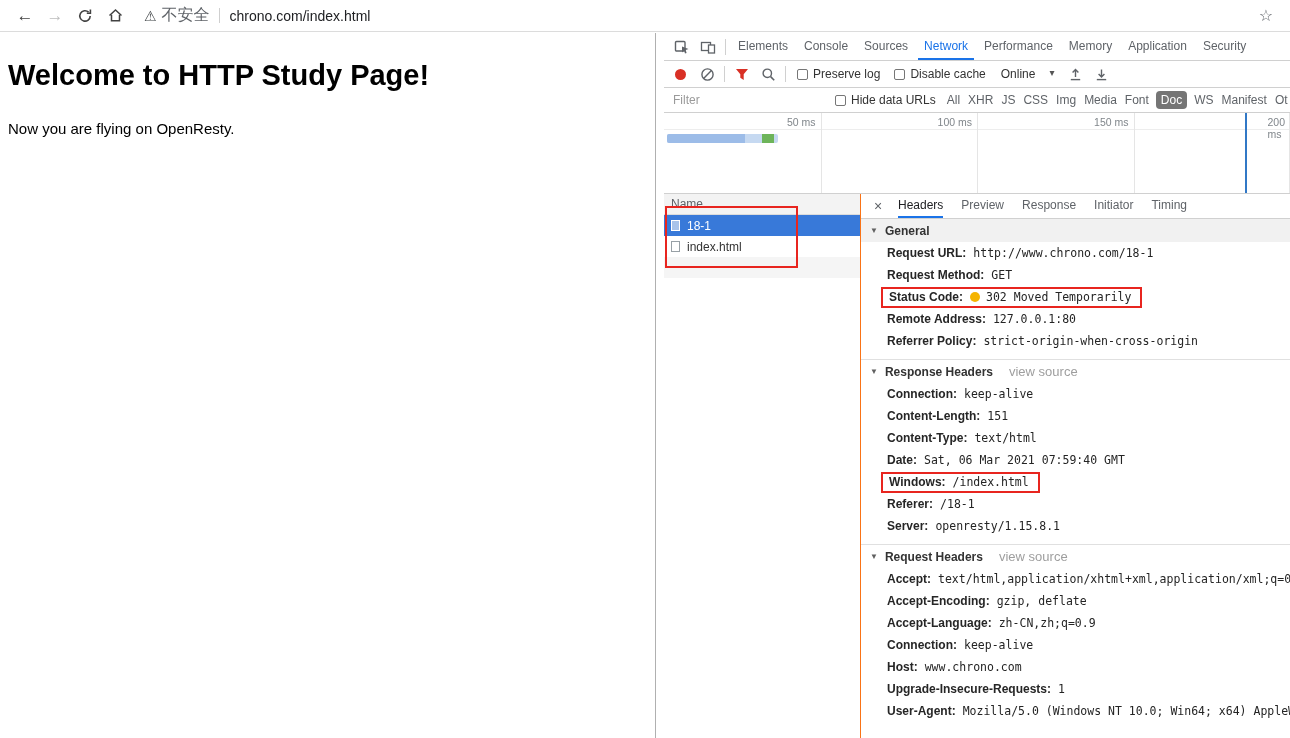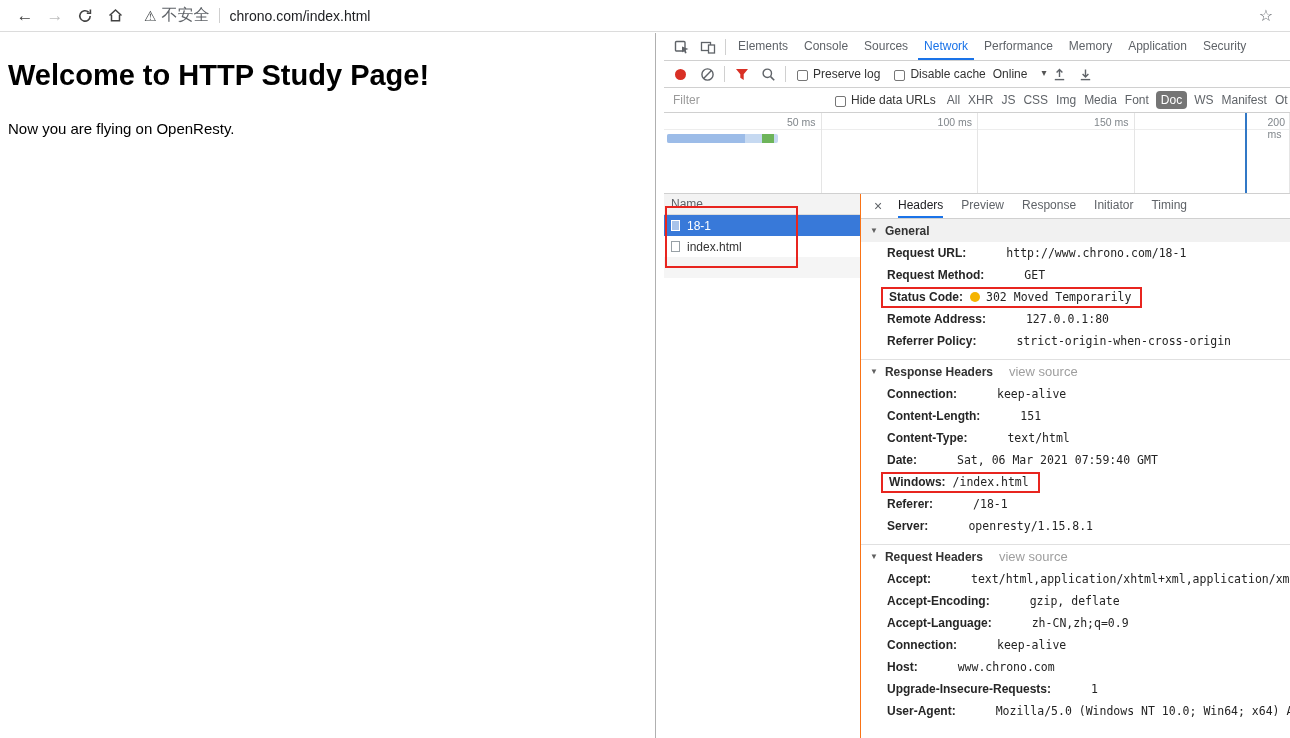--- a/index.html
+++ b/index.html
@@ -35,23 +35,23 @@
   .icon-btn { width:26px; height:24px; display:flex; align-items:center; justify-content:center; flex:0 0 auto; }
   .vsep { width:1px; height:16px; background:#d0d0d0; margin:0 4px; flex:0 0 auto; }
   .dt-tab { padding:0 6px; margin:0 2px; height:100%; display:flex; align-items:center; color:#5f6368;
     border-bottom:2px solid transparent; flex:0 0 auto; }
   .dt-tab.active { color:#1a73e8; border-bottom-color:#1a73e8; }
 
   
   .dt-toolbar { height:27px; flex:0 0 27px; display:flex; align-items:center; border-bottom:1px solid #d0d0d0;
     padding-left:9px; overflow:hidden; white-space:nowrap; }
   .rec-dot { width:11px; height:11px; border-radius:50%; background:#d93025; margin:0 8px 0 2px; flex:0 0 auto; }
-  .cb-label { display:flex; align-items:flex-end; margin:0 7px; color:#333; flex:0 0 auto; }
+  .cb-label { display:flex; align-items:center; margin:0 7px; color:#333; flex:0 0 auto; }
   .cb-box { width:11px; height:11px; border:1px solid #767676; border-radius:2px; background:#fff; margin-right:5px; }
-  .online-dd { display:flex; align-items:flex-start; margin:0 0; flex:0 0 auto; }
+  .online-dd { display:flex; align-items:flex-start; margin:0 8px; flex:0 0 auto; }
   .caret { font-size:10px; color:#555; margin-left:14px; }
 
   
   .dt-filterbar { height:25px; flex:0 0 25px; display:flex; align-items:center; border-bottom:1px solid #d0d0d0;
     padding-left:9px; overflow:hidden; white-space:nowrap; }
   .filter-input { border:none; outline:none; width:158px; font-size:12px; color:#333;
     font-family:"Liberation Sans",sans-serif; }
   .filter-input::placeholder { color:#9a9a9a; }
   .ftype { margin:0 4px; color:#5f6368; flex:0 0 auto; }
   .ftype.active { background:#757575; color:#fff; border-radius:4px; padding:2px 5px; margin:0 3px; }
@@ -89,21 +89,21 @@
   .det-tab.active { color:#202124; border-bottom-color:#1a73e8; }
   .det-body { flex:1; overflow:hidden; }
 
   .sec { padding-bottom:7px; }
   .sec + .sec { border-top:1px solid #e0e0e0; }
   .sec-head { height:23px; display:flex; align-items:center; padding-left:9px; font-weight:bold; color:#333; }
   .sec-head.gray { background:#f1f1f1; }
   .tri { font-size:8px; color:#616161; margin-right:7px; font-weight:normal; }
   .view-src { font-weight:normal; color:#9e9e9e; font-size:13px; margin-left:16px; }
 
-  .kv-row { height:22px; display:flex; align-items:center; padding-left:26px; white-space:nowrap; overflow:hidden;gap:33px; }
+  .kv-row { height:22px; display:flex; align-items:center; padding-left:26px; white-space:nowrap; overflow:hidden; }
   .kv-key { font-weight:bold; color:#262626; margin-right:7px; flex:0 0 auto; }
   .kv-val { font-family:"DejaVu Sans Mono",monospace; font-size:11.5px; color:#242424; }
   .redbox { display:inline-flex; align-items:center; border:2px solid #e8251f; padding:1px 9px 2px 6px; margin-left:-6px; }
   .sdot { width:10px; height:10px; border-radius:50%; background:#f5b400; margin-right:6px; flex:0 0 auto; }
 
   svg { display:block; }
 </style>
 </head>
 <body>
 

